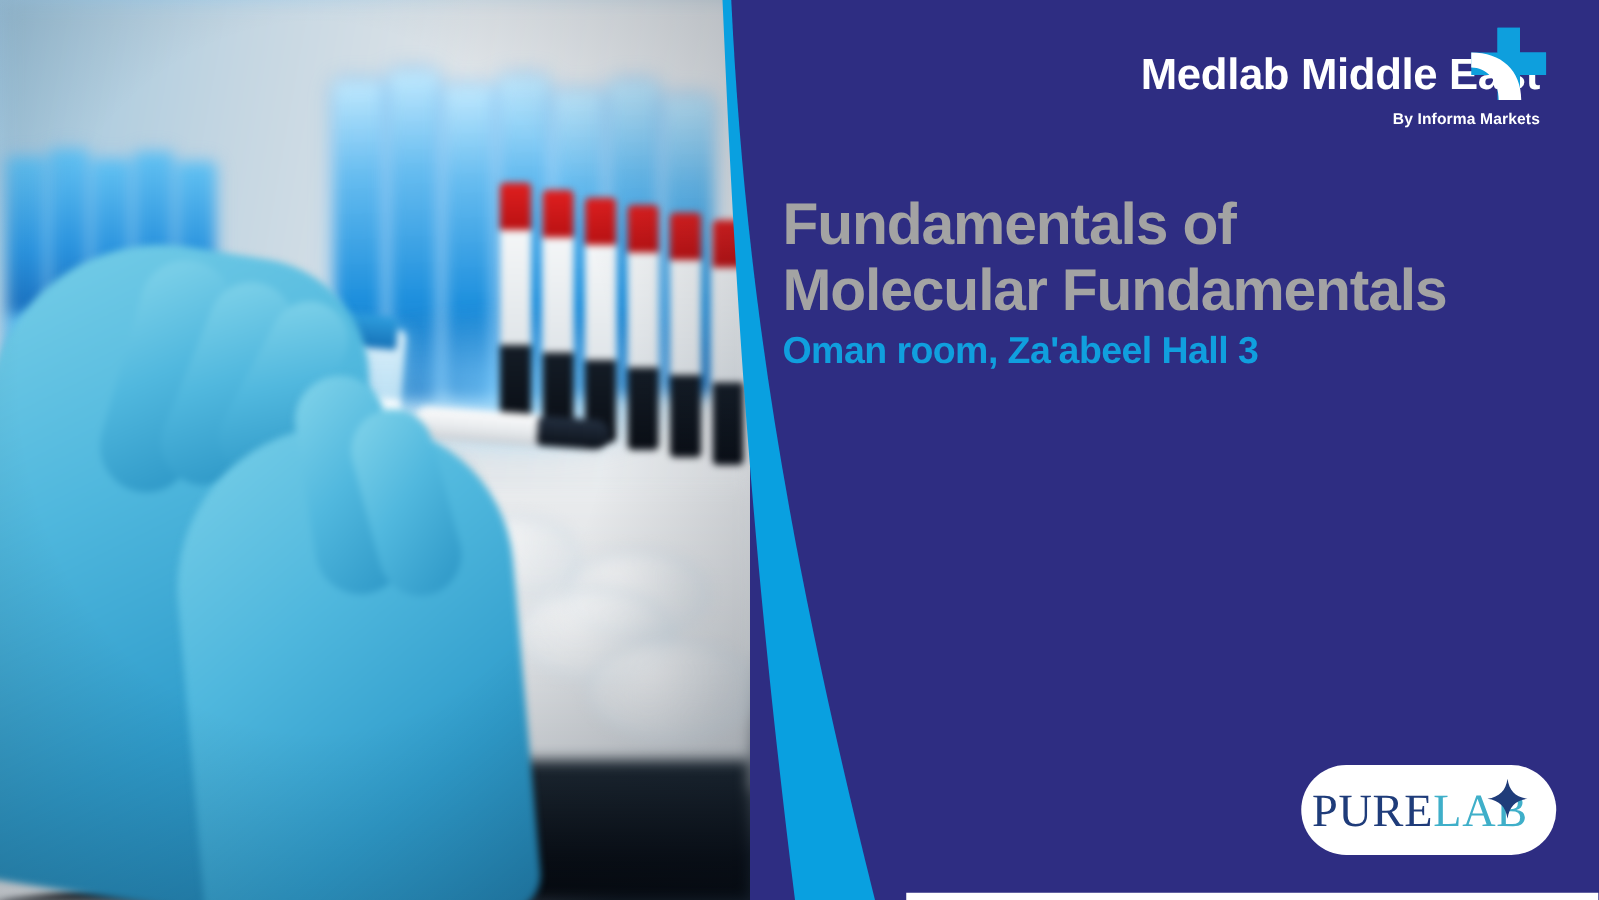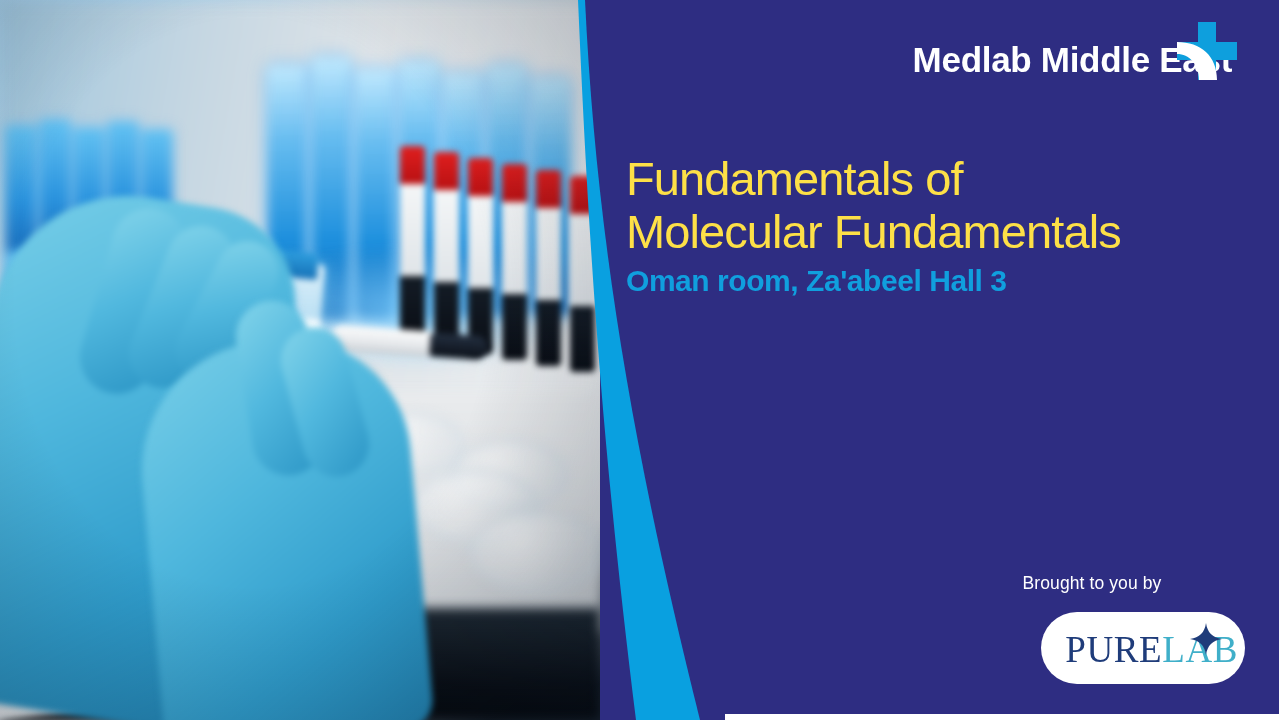--- a/index.html
+++ b/index.html
@@ -116,31 +116,31 @@
   #panel { position:absolute; left:585px; top:0; width:694px; height:720px; }
 
   #logoBlock { position:absolute; right:47px; top:42px; text-align:right; }
   #logoWord { font-size:35px; font-weight:700; color:#ffffff; letter-spacing:-.3px;
     line-height:1; white-space:nowrap; }
   #logoTag { margin-top:11px; font-size:12.5px; font-weight:600; color:#ffffff;
     letter-spacing:.1px; }
   #logoCross { position:absolute; right:-5px; top:-20px; width:62px; height:62px; }
 
   #titleBlock { position:absolute; left:41px; top:152px; width:640px; }
-  #title { font-size:47px; font-weight:400; color:#fde047; line-height:1.135;
+  #title { font-size:47px; font-weight:700; color:#a3a3a3; line-height:1.135;
     letter-spacing:-.9px; }
   #subtitle { margin-top:5px; font-size:30px; font-weight:700; color:#109FDE;
     letter-spacing:-.45px; }
 
   #sponsorBlock { position:absolute; right:34px; bottom:36px; width:306px; text-align:center; }
   #broughtBy { font-size:17.5px; color:#ffffff; font-weight:400; letter-spacing:.1px;
     margin-bottom:18px; }
   #purelabPill { position:relative; width:204px; height:72px; margin:0 0 0 auto;
     background:#ffffff; border-radius:36px; display:flex; align-items:center;
-    justify-content:flex-end; }
+    justify-content:center; }
   #purelabWord { font-family:"Liberation Serif", serif; font-size:37px; letter-spacing:.6px;
     line-height:1; position:relative; left:-7px; top:1px; }
   #pureSeg { color:#1F3C7A; }
   #labSeg { color:#3FAFC9; }
   #sparkle { position:absolute; right:22px; top:10px; width:34px; height:34px; }
 
   
   #bottomStrip { position:absolute; left:0; bottom:0; width:1279px; height:6px; }
 </style>
 </head>
@@ -285,32 +285,32 @@
       <svg id="logoCross" viewBox="0 0 62 62">
 
         <path d="M23,0 H41 V20 H62 V38 H41 V58 H23 V38 H2 V20 H23 Z" fill="#0E9FDD"></path>
 
         <path d="M2,20 C26,20 42,34 42,58 L24,58 C24,42 14,32 2,32 Z" fill="#FFFFFF"></path>
 
         <path d="M41,20 H62 V38 H41 Z" fill="#0E9FDD"></path>
         <path d="M23,0 H41 V20 H23 Z" fill="#0E9FDD"></path>
       </svg>
       <div id="logoWord">Medlab Middle East</div>
+      <div id="logoTag">By Informa Markets</div>
     </div>
 
     <div id="titleBlock">
       <div id="title">
         <div>Fundamentals of</div>
         <div>Molecular Fundamentals</div>
       </div>
       <div id="subtitle">Oman room, Za'abeel Hall 3</div>
     </div>
 
     <div id="sponsorBlock">
-      <div id="broughtBy">Brought to you by</div>
       <div id="purelabPill">
         <div id="purelabWord">
           <span id="pureSeg">PURE</span><span id="labSeg">LAB</span>
         </div>
         <svg id="sparkle" viewBox="0 0 34 34">
           <path d="M17,1 C18.4,10.6 23.4,15.6 33,17 C23.4,18.4 18.4,23.4 17,33 C15.6,23.4 10.6,18.4 1,17 C10.6,15.6 15.6,10.6 17,1 Z" fill="#1F3C7A"></path>
         </svg>
       </div>
     </div>
 

